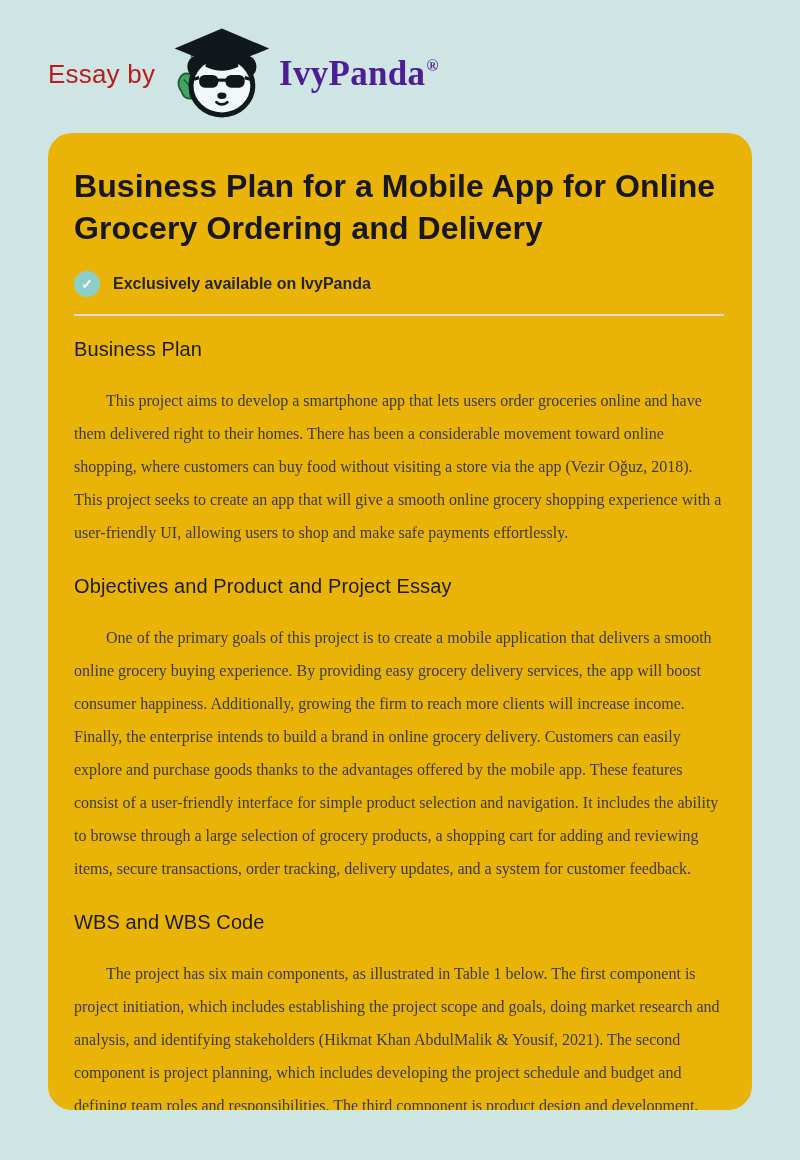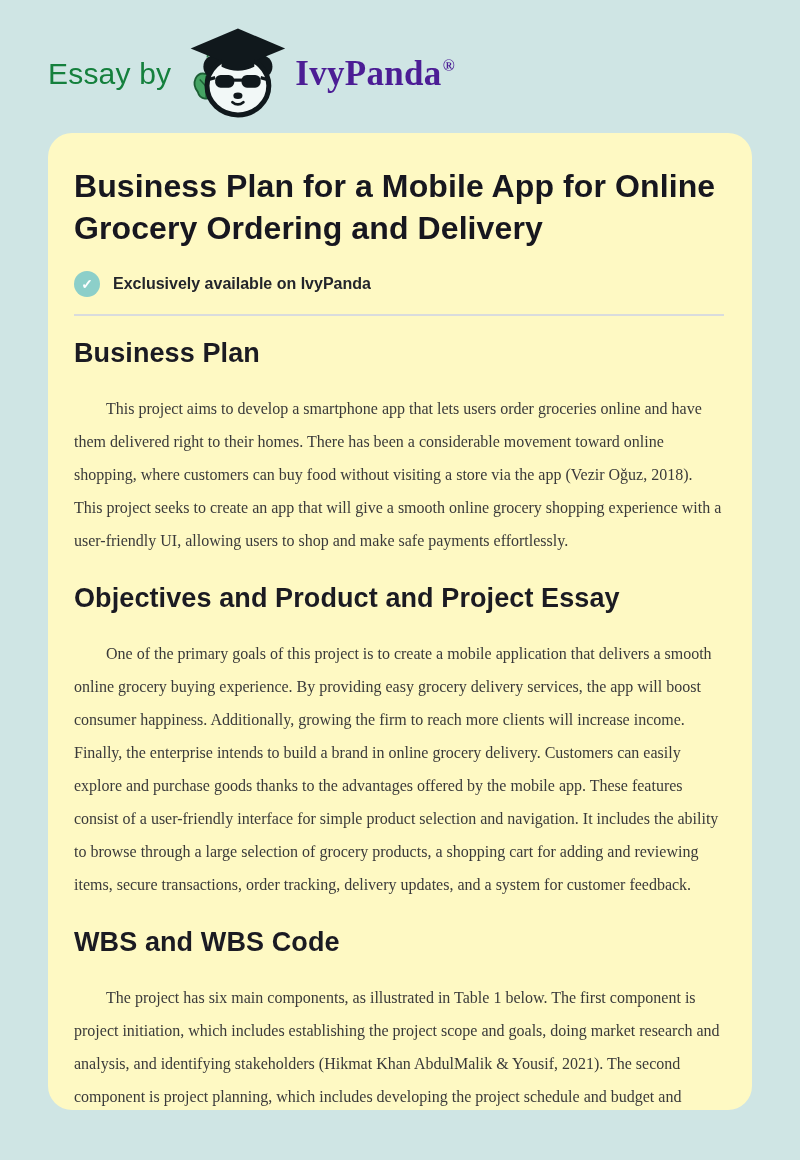--- a/index.html
+++ b/index.html
@@ -13,22 +13,22 @@
     overflow: hidden;
   }
   
   .site-header {
     display: flex;
     align-items: center;
     padding: 28px 48px 0 48px;
     height: 120px;
   }
   .essay-by {
-    font-size: 30px;
-    color: #15803d;
+    font-size: 26px;
+    color: #b91c1c;
     letter-spacing: 0.2px;
     margin-right: 16px;
   }
   .logo {
     width: 100px;
     height: 92px;
     display: inline-block;
     flex: 0 0 auto;
     margin-right: 8px;
   }
@@ -41,21 +41,21 @@
   }
   .brand sup {
     font-size: 16px;
     vertical-align: 14px;
     margin-left: 1px;
   }
   
   .card {
     margin: 13px 48px 11px 48px;
     height: 977px;
-    background: #fef9c3;
+    background: #eab308;
     border-radius: 24px;
     padding: 32px 28px 40px 26px;
     overflow: hidden;
   }
   h1 {
     font-size: 32px;
     line-height: 42px;
     font-weight: 700;
     color: #17171f;
     max-width: 645px;
@@ -85,22 +85,22 @@
     font-size: 16px;
     font-weight: 700;
     color: #23252b;
   }
   hr.divider {
     border: none;
     border-top: 2px solid #d9dcdd;
     margin-bottom: 20px;
   }
   section h2 {
-    font-size: 27px;
-    font-weight: 700;
+    font-size: 20px;
+    font-weight: 400;
     color: #1b1b22;
     margin: 26px 0 23px 0;
     letter-spacing: 0.1px;
   }
   section:first-of-type h2 { margin-top: 22px; }
   section p {
     font-size: 16px;
     line-height: 33px;
     color: #3a3a3a;
     text-indent: 32px;

